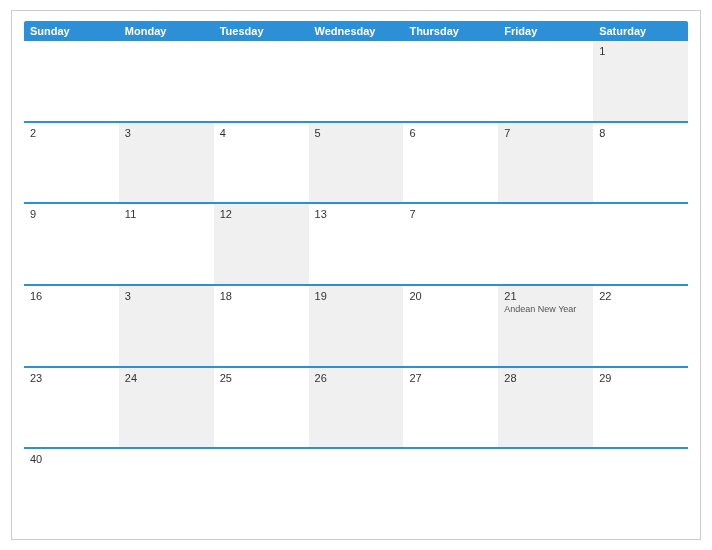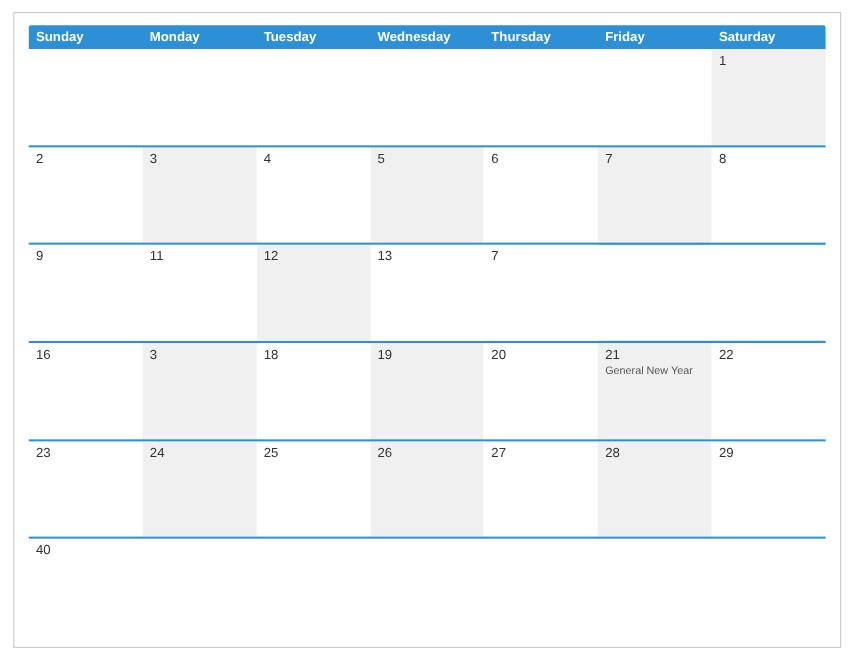--- a/index.html
+++ b/index.html
@@ -202,21 +202,21 @@
             <span class="day-num">18</span>
           </div>
           <div class="cal-cell gray-bg">
             <span class="day-num">19</span>
           </div>
           <div class="cal-cell">
             <span class="day-num">20</span>
           </div>
           <div class="cal-cell gray-bg">
             <span class="day-num">21</span>
-            <span class="event-text">General New Year</span>
+            <span class="event-text">Andean New Year</span>
           </div>
           <div class="cal-cell">
             <span class="day-num">22</span>
           </div>
         </div>
         <div class="week-row">
           <div class="cal-cell">
             <span class="day-num">23</span>
           </div>
           <div class="cal-cell gray-bg">

